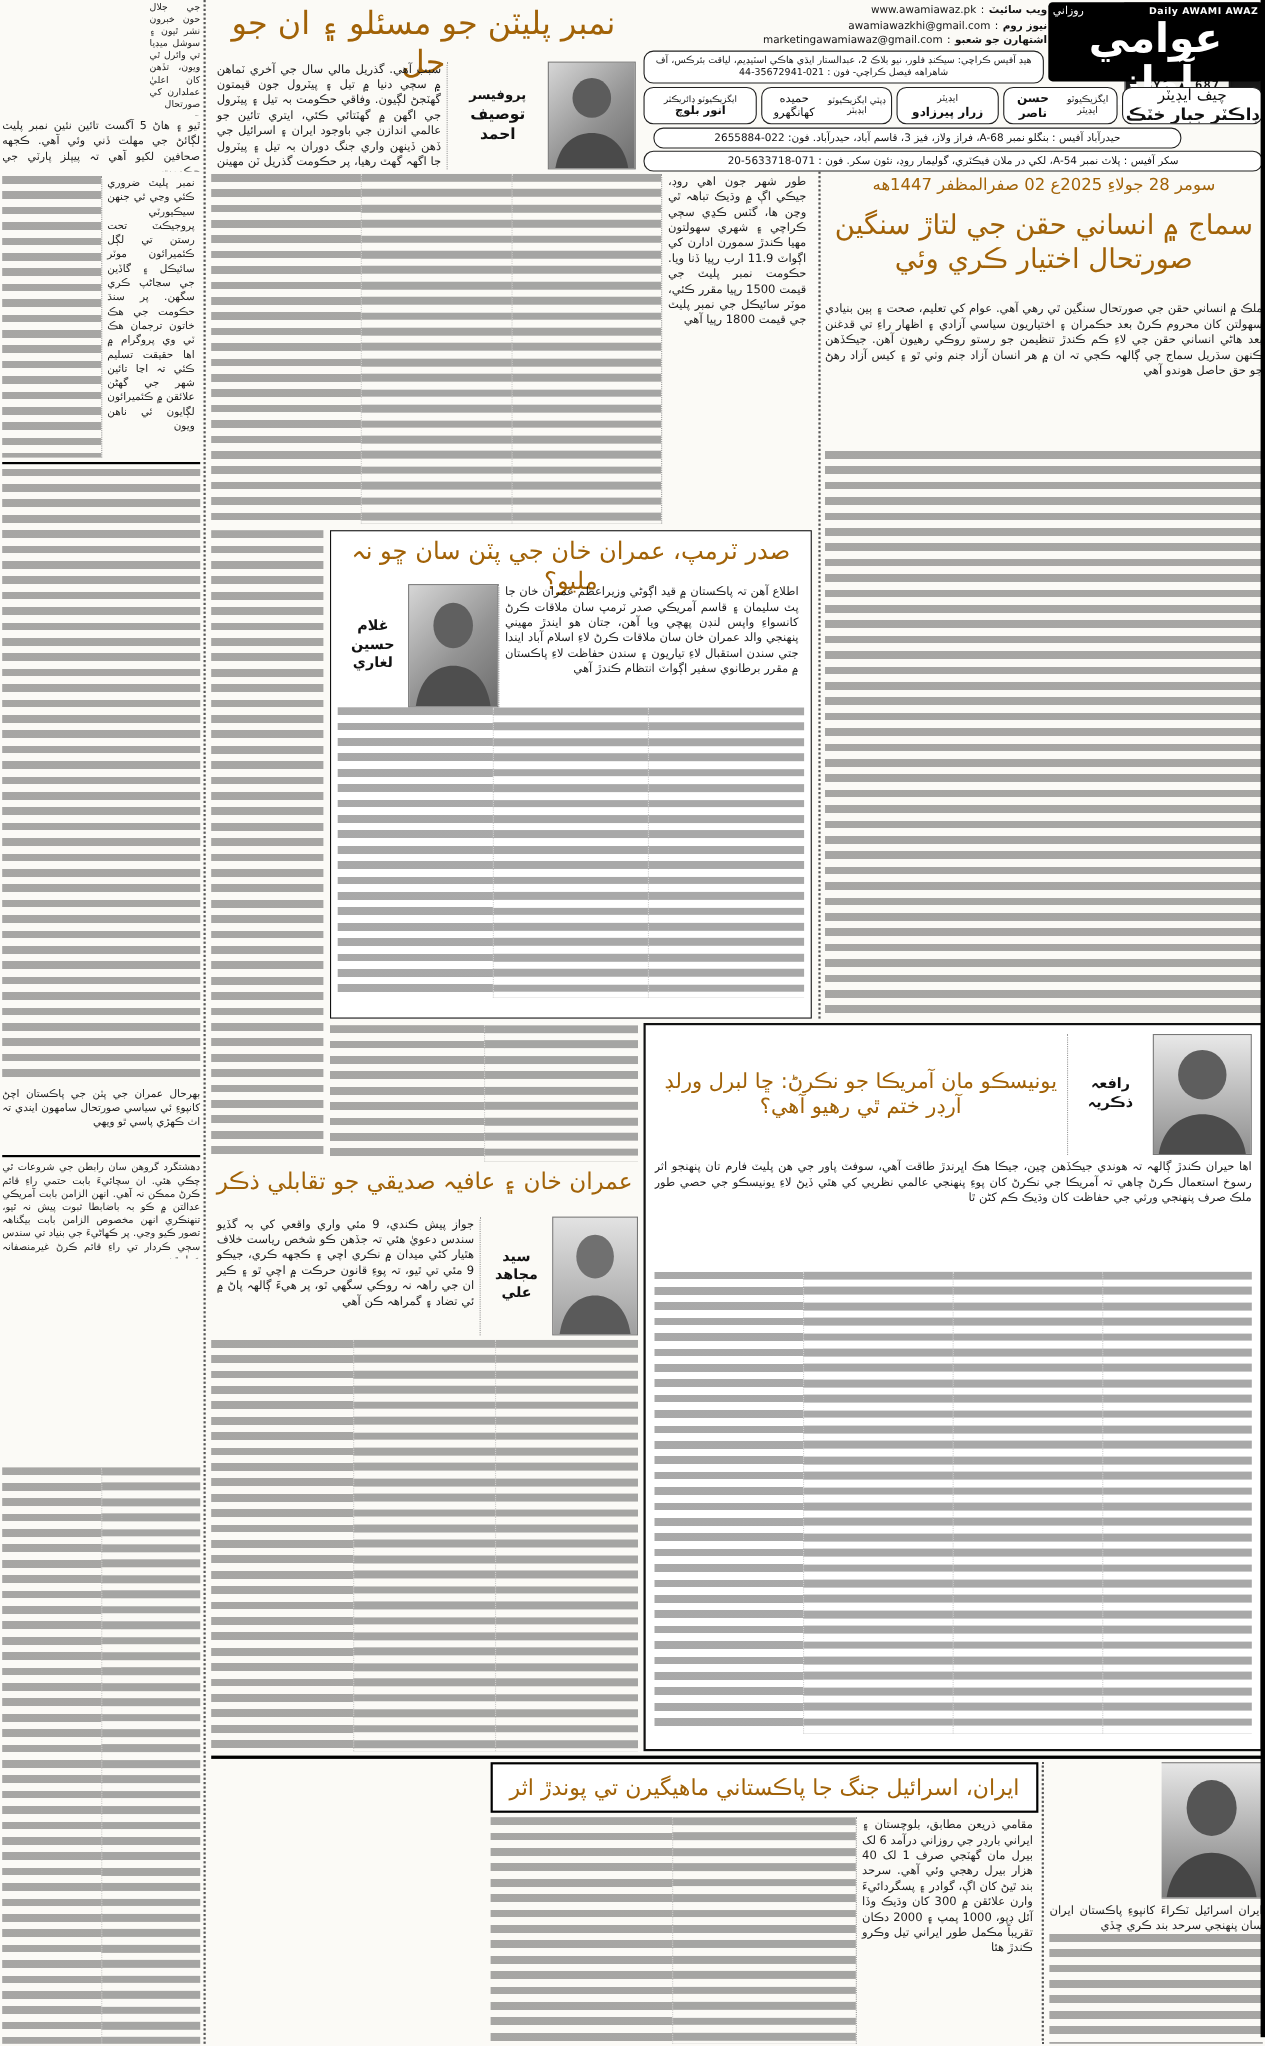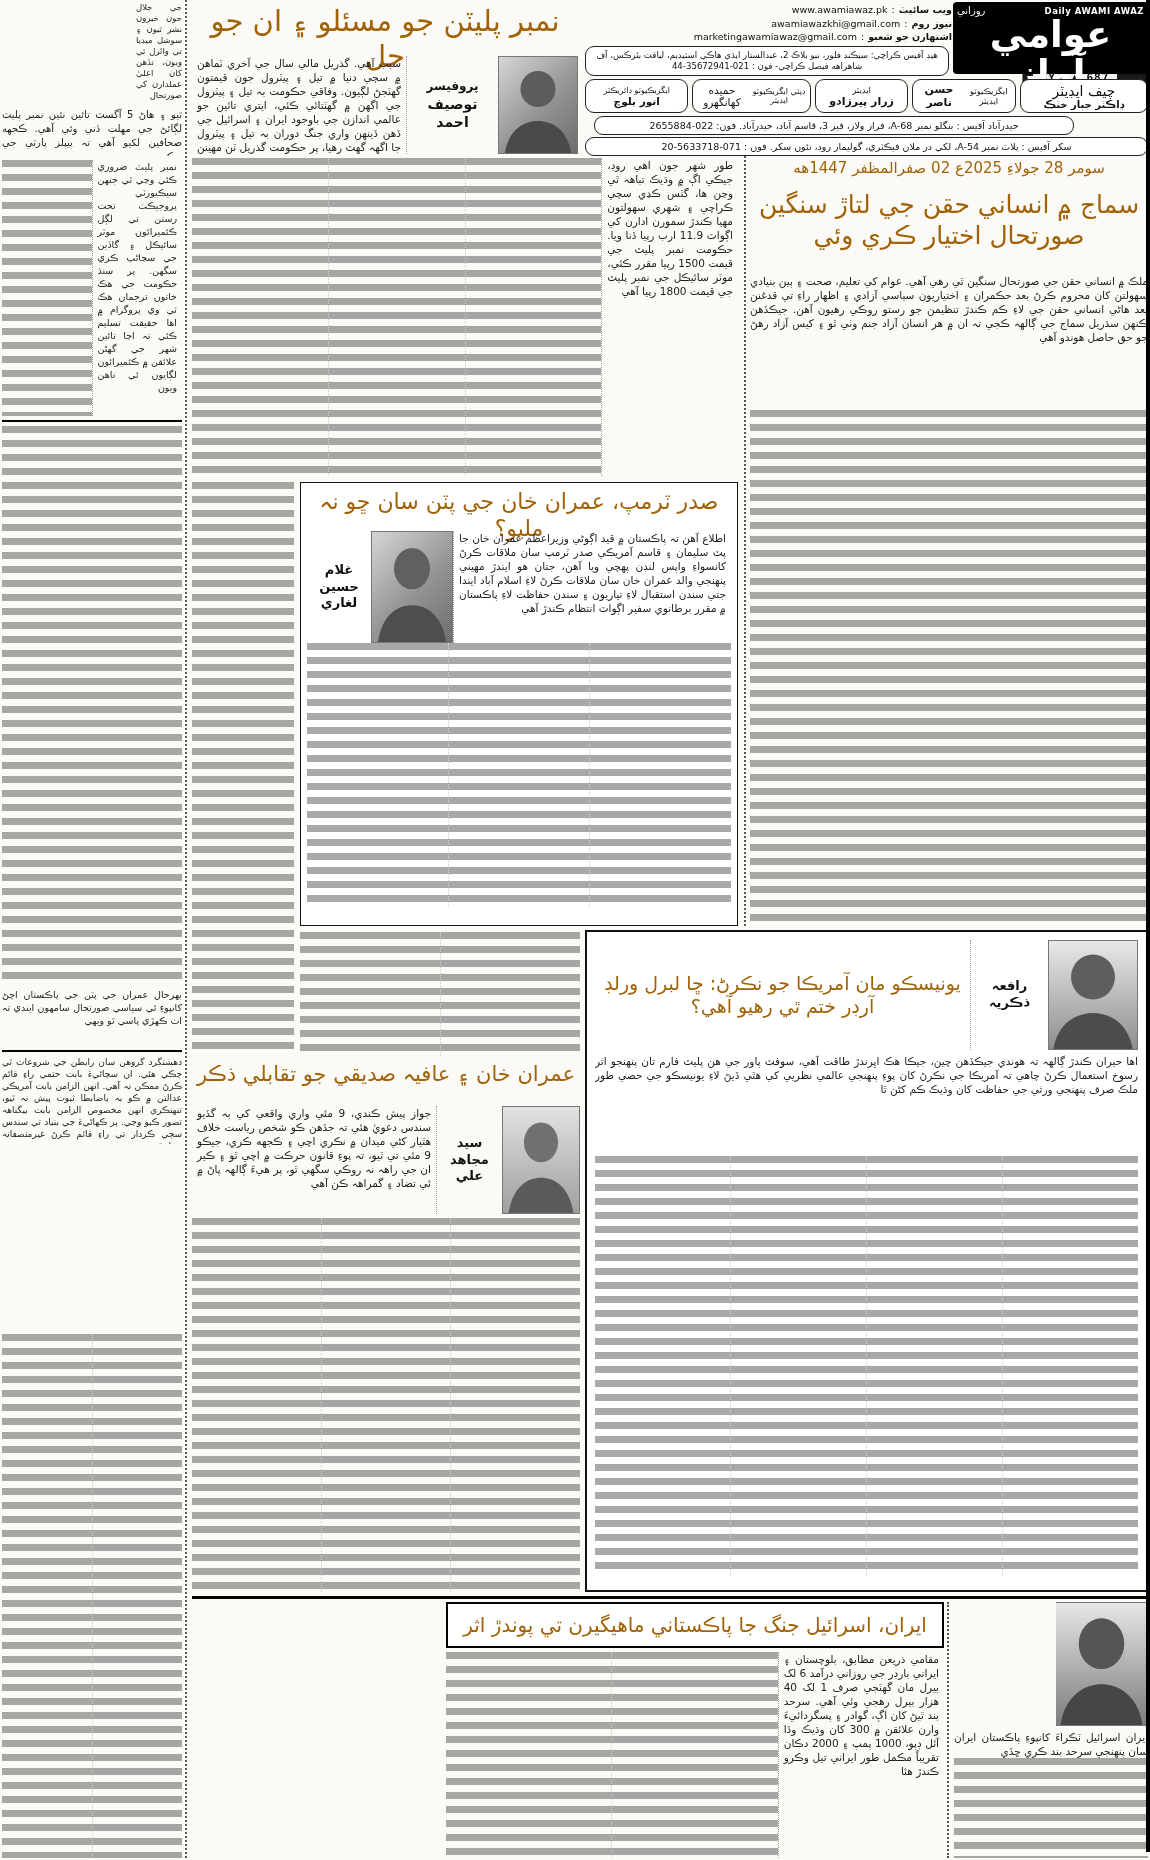--- a/index.html
+++ b/index.html
@@ -206,21 +206,21 @@
     <span style="font-size:8.5px;font-weight:bold;letter-spacing:.5px">Daily AWAMI AWAZ</span>
     <span style="font-size:10px">روزاني</span>
   </div>
   <div style="font-size:37px;font-weight:bold;line-height:1.05">عوامي آواز</div>
 </div>
 <div class="abs obox" style="left:585px;top:46px;width:364px;height:30px;font-size:8.6px;line-height:11px;padding:1px 5px">هيڊ آفيس ڪراچي: سيڪنڊ فلور، نيو بلاڪ 2، عبدالستار ايڌي هاڪي اسٽيڊيم، لياقت بئرڪس، آف شاهراهه فيصل ڪراچي- فون : 021-35672941-44</div>
 
 <div class="abs" style="left:585px;top:79px;width:563px;height:34px;display:flex;gap:4px">
   <div class="obox" style="flex:1.25;flex-direction:column;padding:1px">
     <span style="font-size:14px">چيف ايڊيٽر</span>
-    <span style="font-size:10px;font-weight:bold">ڊاڪٽر جبار خٽڪ</span>
+    <span style="font-size:15px;font-weight:bold">ڊاڪٽر جبار خٽڪ</span>
   </div>
   <div class="obox" style="flex:1;flex-direction:row;padding:1px">
     <span style="font-size:8.5px">ايگزيڪيوٽو ايڊيٽر</span>
     <span style="font-size:11px;font-weight:bold">حسن ناصر</span>
   </div>
   <div class="obox" style="flex:.9;flex-direction:column;padding:1px">
     <span style="font-size:8.5px">ايڊيٽر</span>
     <span style="font-size:11px;font-weight:bold">زرار پيرزادو</span>
   </div>
   <div class="obox" style="flex:1.15;flex-direction:row;padding:1px">

